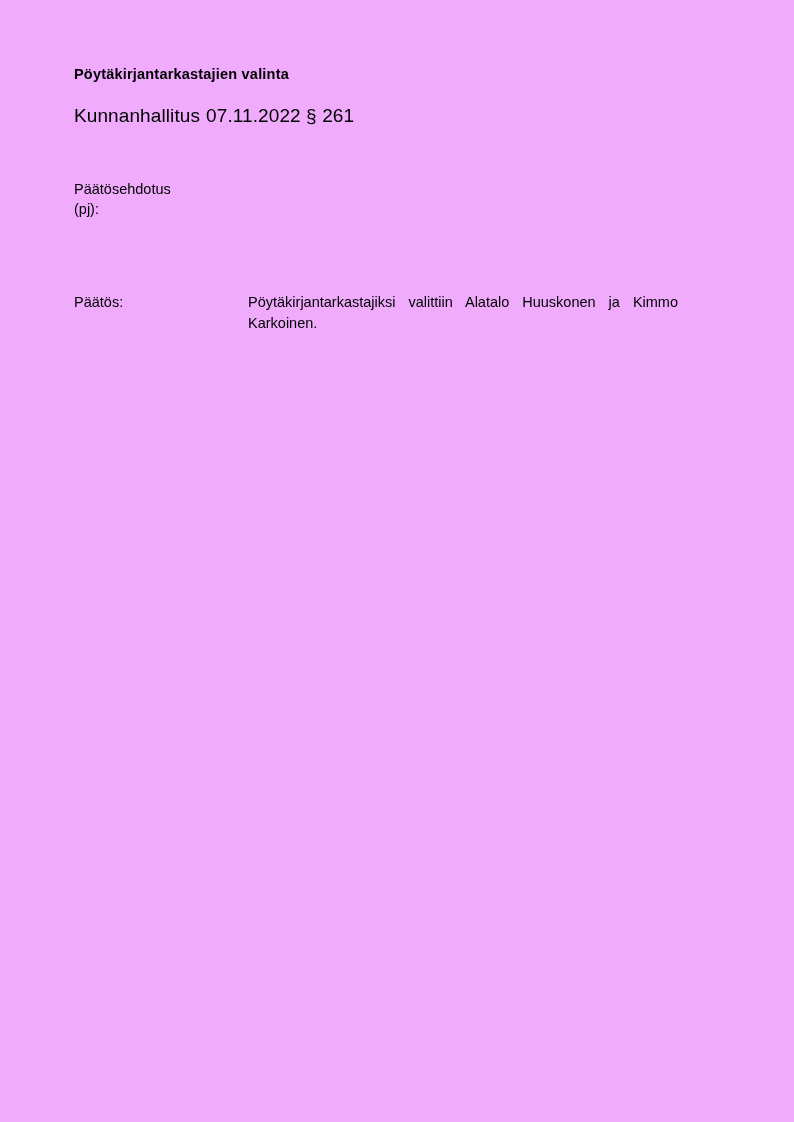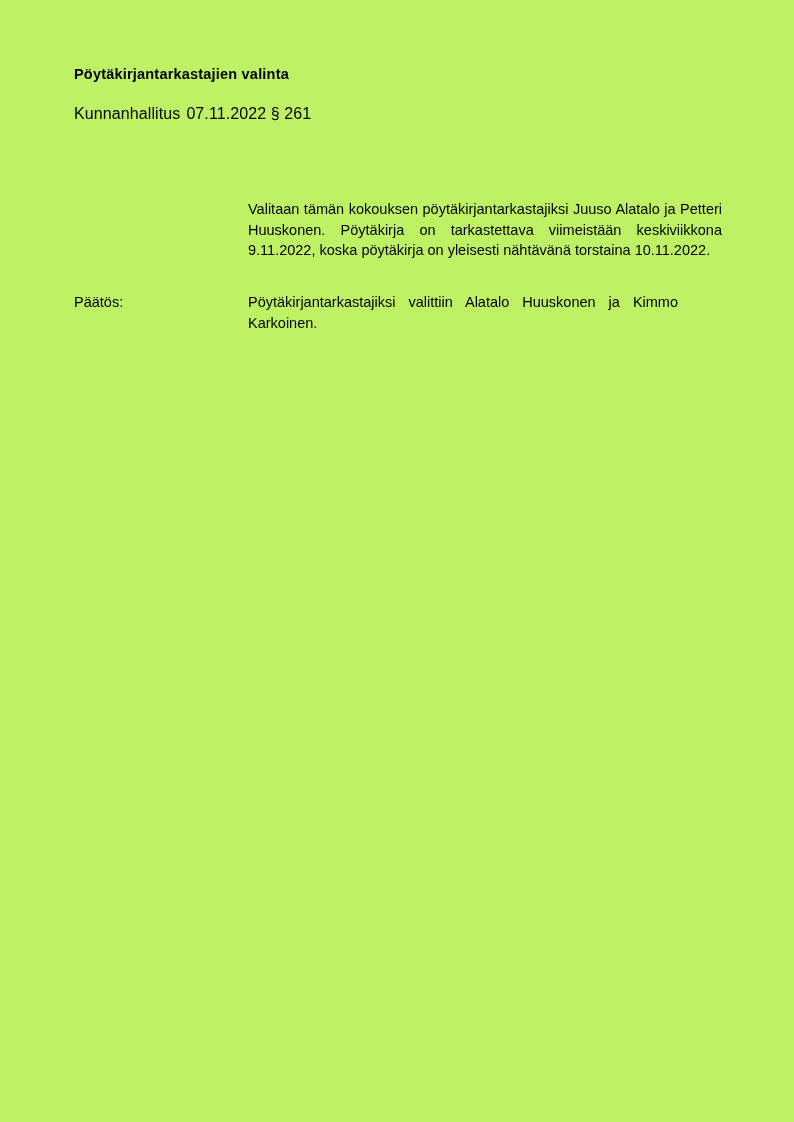--- a/index.html
+++ b/index.html
@@ -4,38 +4,38 @@
 <style>
   html, body {
     margin: 0;
     padding: 0;
     background: #ffffff;
   }
   .page {
     position: relative;
     width: 794px;
     height: 1122px;
-    background: #bef264;
+    background: #f0abfc;
     font-family: "Liberation Sans", sans-serif;
     color: #000000;
     box-sizing: border-box;
   }
   .doc-title {
     position: absolute;
     left: 74px;
     top: 66px;
     font-size: 14.5px;
     font-weight: bold;
     letter-spacing: 0.2px;
   }
   .meeting-line {
     position: absolute;
     left: 74px;
     top: 105px;
-    font-size: 16px;
+    font-size: 19px;
     letter-spacing: 0.1px;
   }
   .meeting-line .body-label { margin-right: 6px; }
   .section {
     position: absolute;
     left: 74px;
     width: 660px;
   }
   .section .label {
     position: absolute;
@@ -63,21 +63,24 @@
 
 <div class="page">
 
   <div class="doc-title">Pöytäkirjantarkastajien valinta</div>
 
   <div class="meeting-line">
     <span class="body-label">Kunnanhallitus</span><span>07.11.2022 § 261</span>
   </div>
 
   <div class="section" id="proposal-section">
-    <div class="content">Valitaan tämän kokouksen pöytäkirjantarkastajiksi Juuso Alatalo ja Petteri Huuskonen. Pöytäkirja on tarkastettava viimeistään keskiviikkona 9.11.2022, koska pöytäkirja on yleisesti nähtävänä torstaina 10.11.2022.</div>
+    <div class="label">
+      <span>Päätösehdotus</span>
+      <span class="l2">(pj):</span>
+    </div>
   </div>
 
   <div class="section" id="decision-section">
     <div class="label">
       <span>Päätös:</span>
     </div>
     <div class="content">Pöytäkirjantarkastajiksi valittiin Alatalo Huuskonen ja Kimmo Karkoinen.</div>
   </div>
 
 </div>

